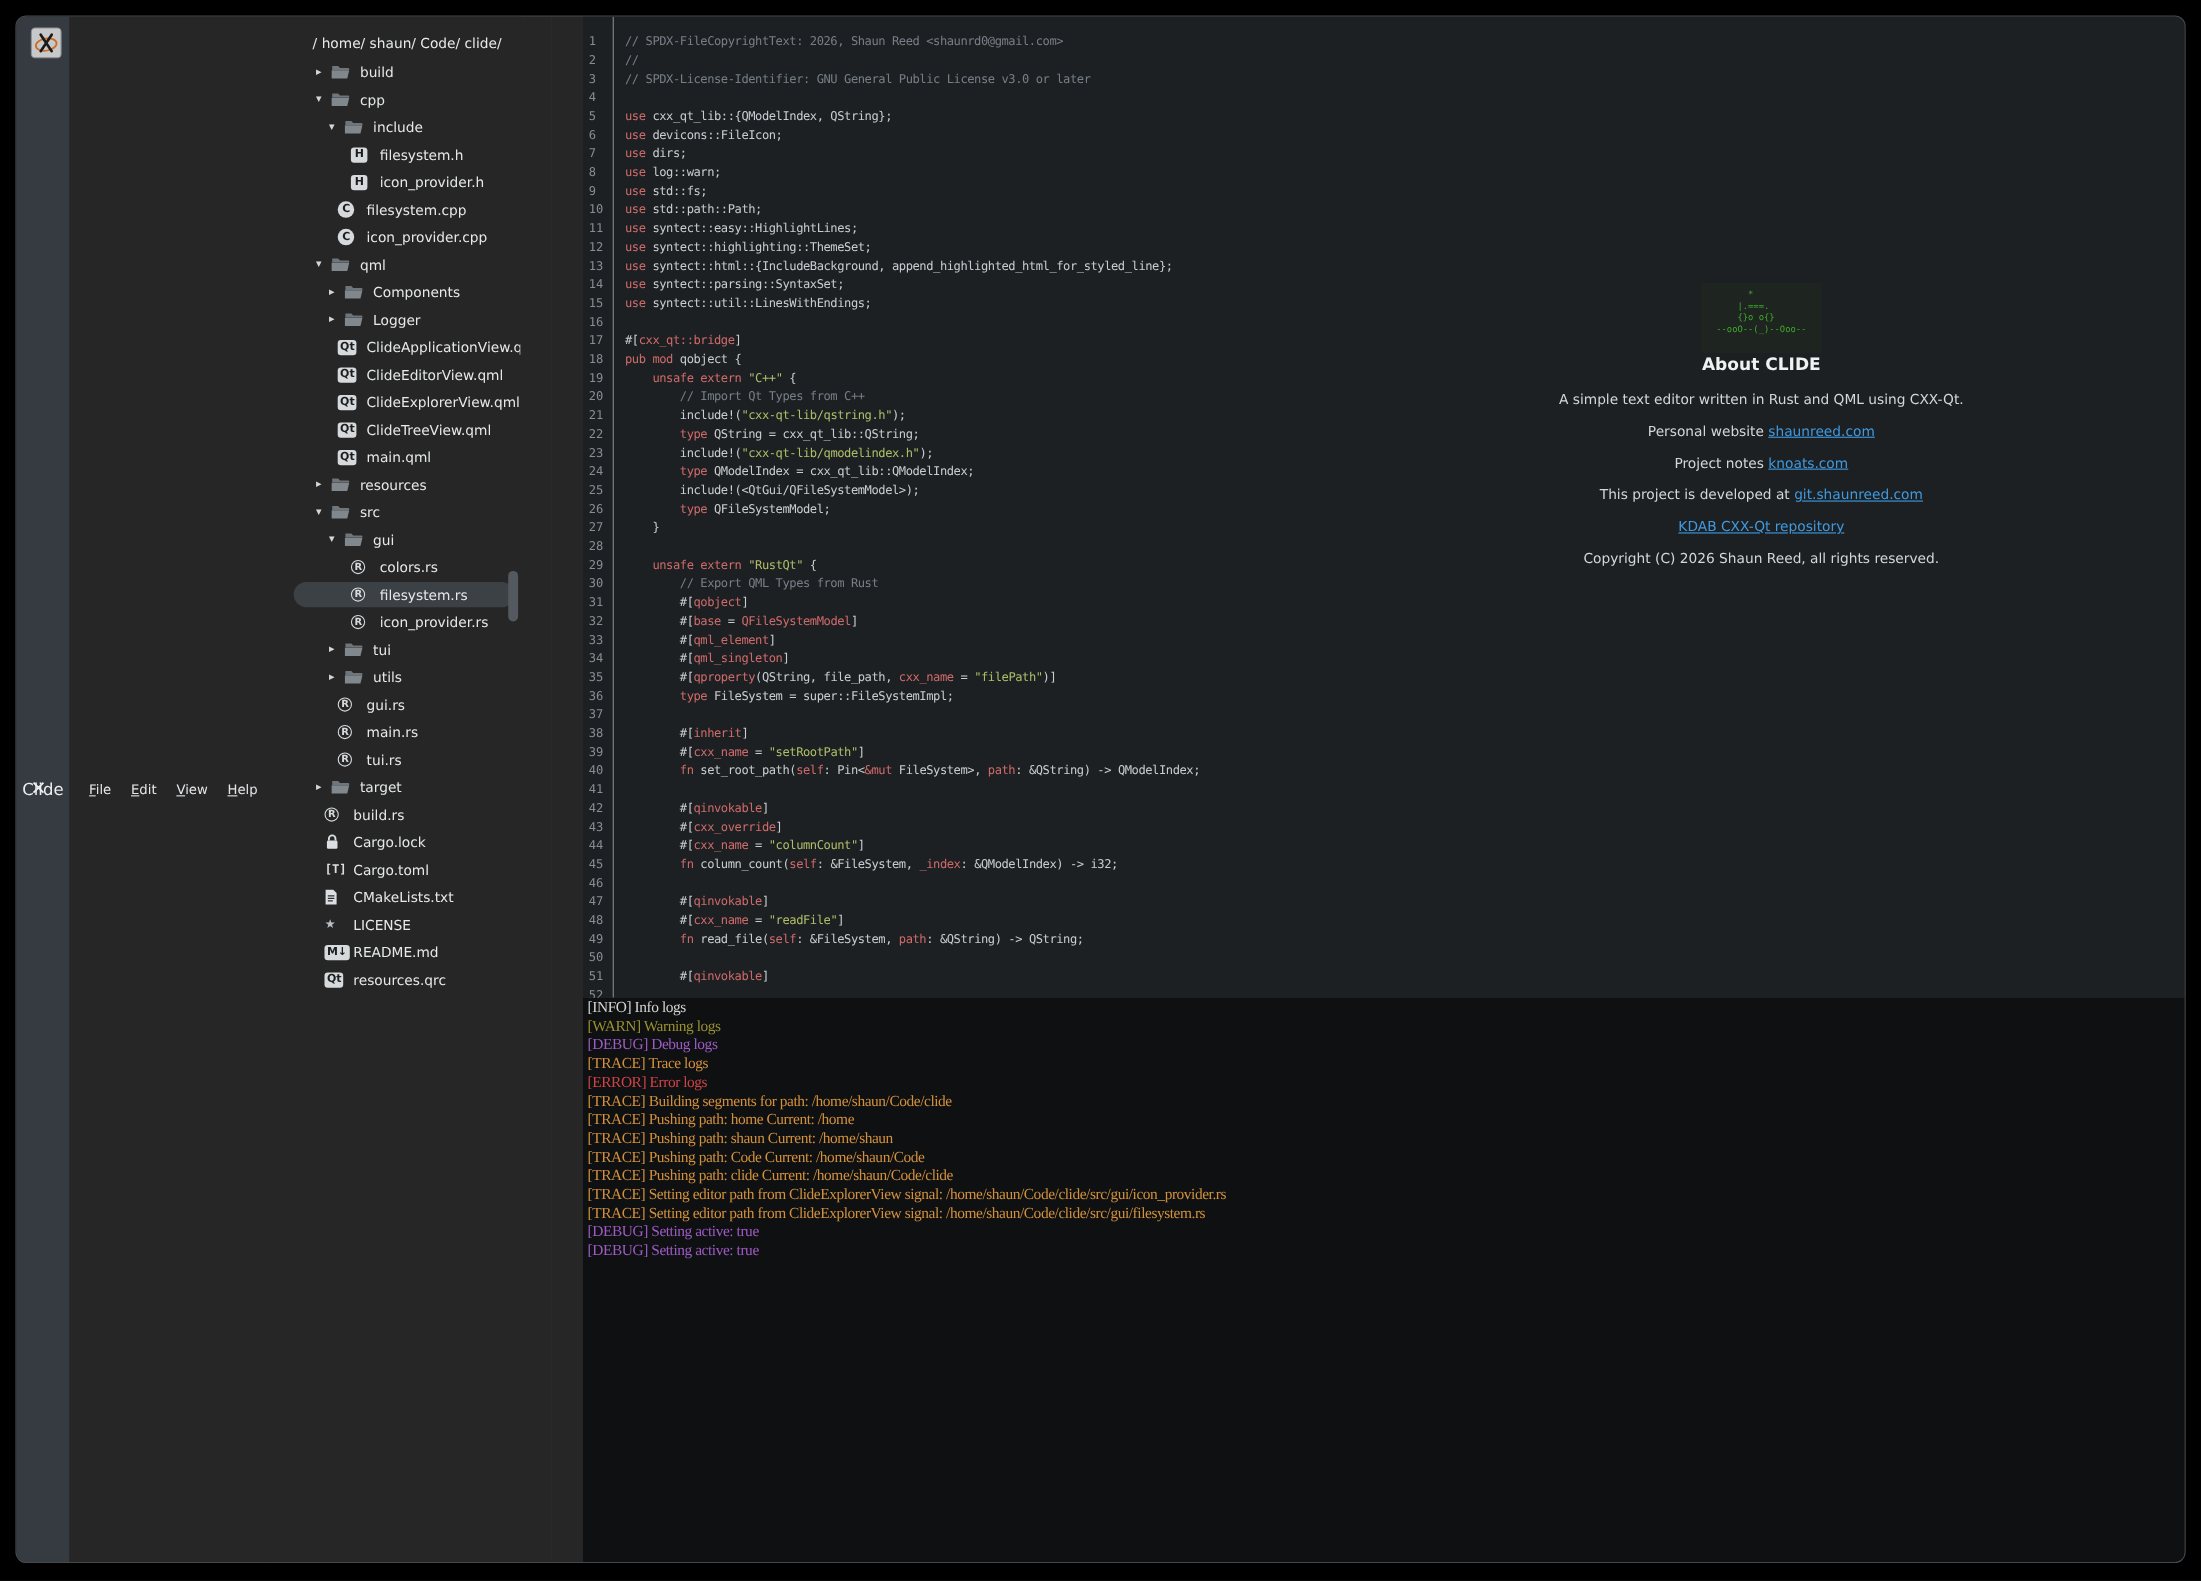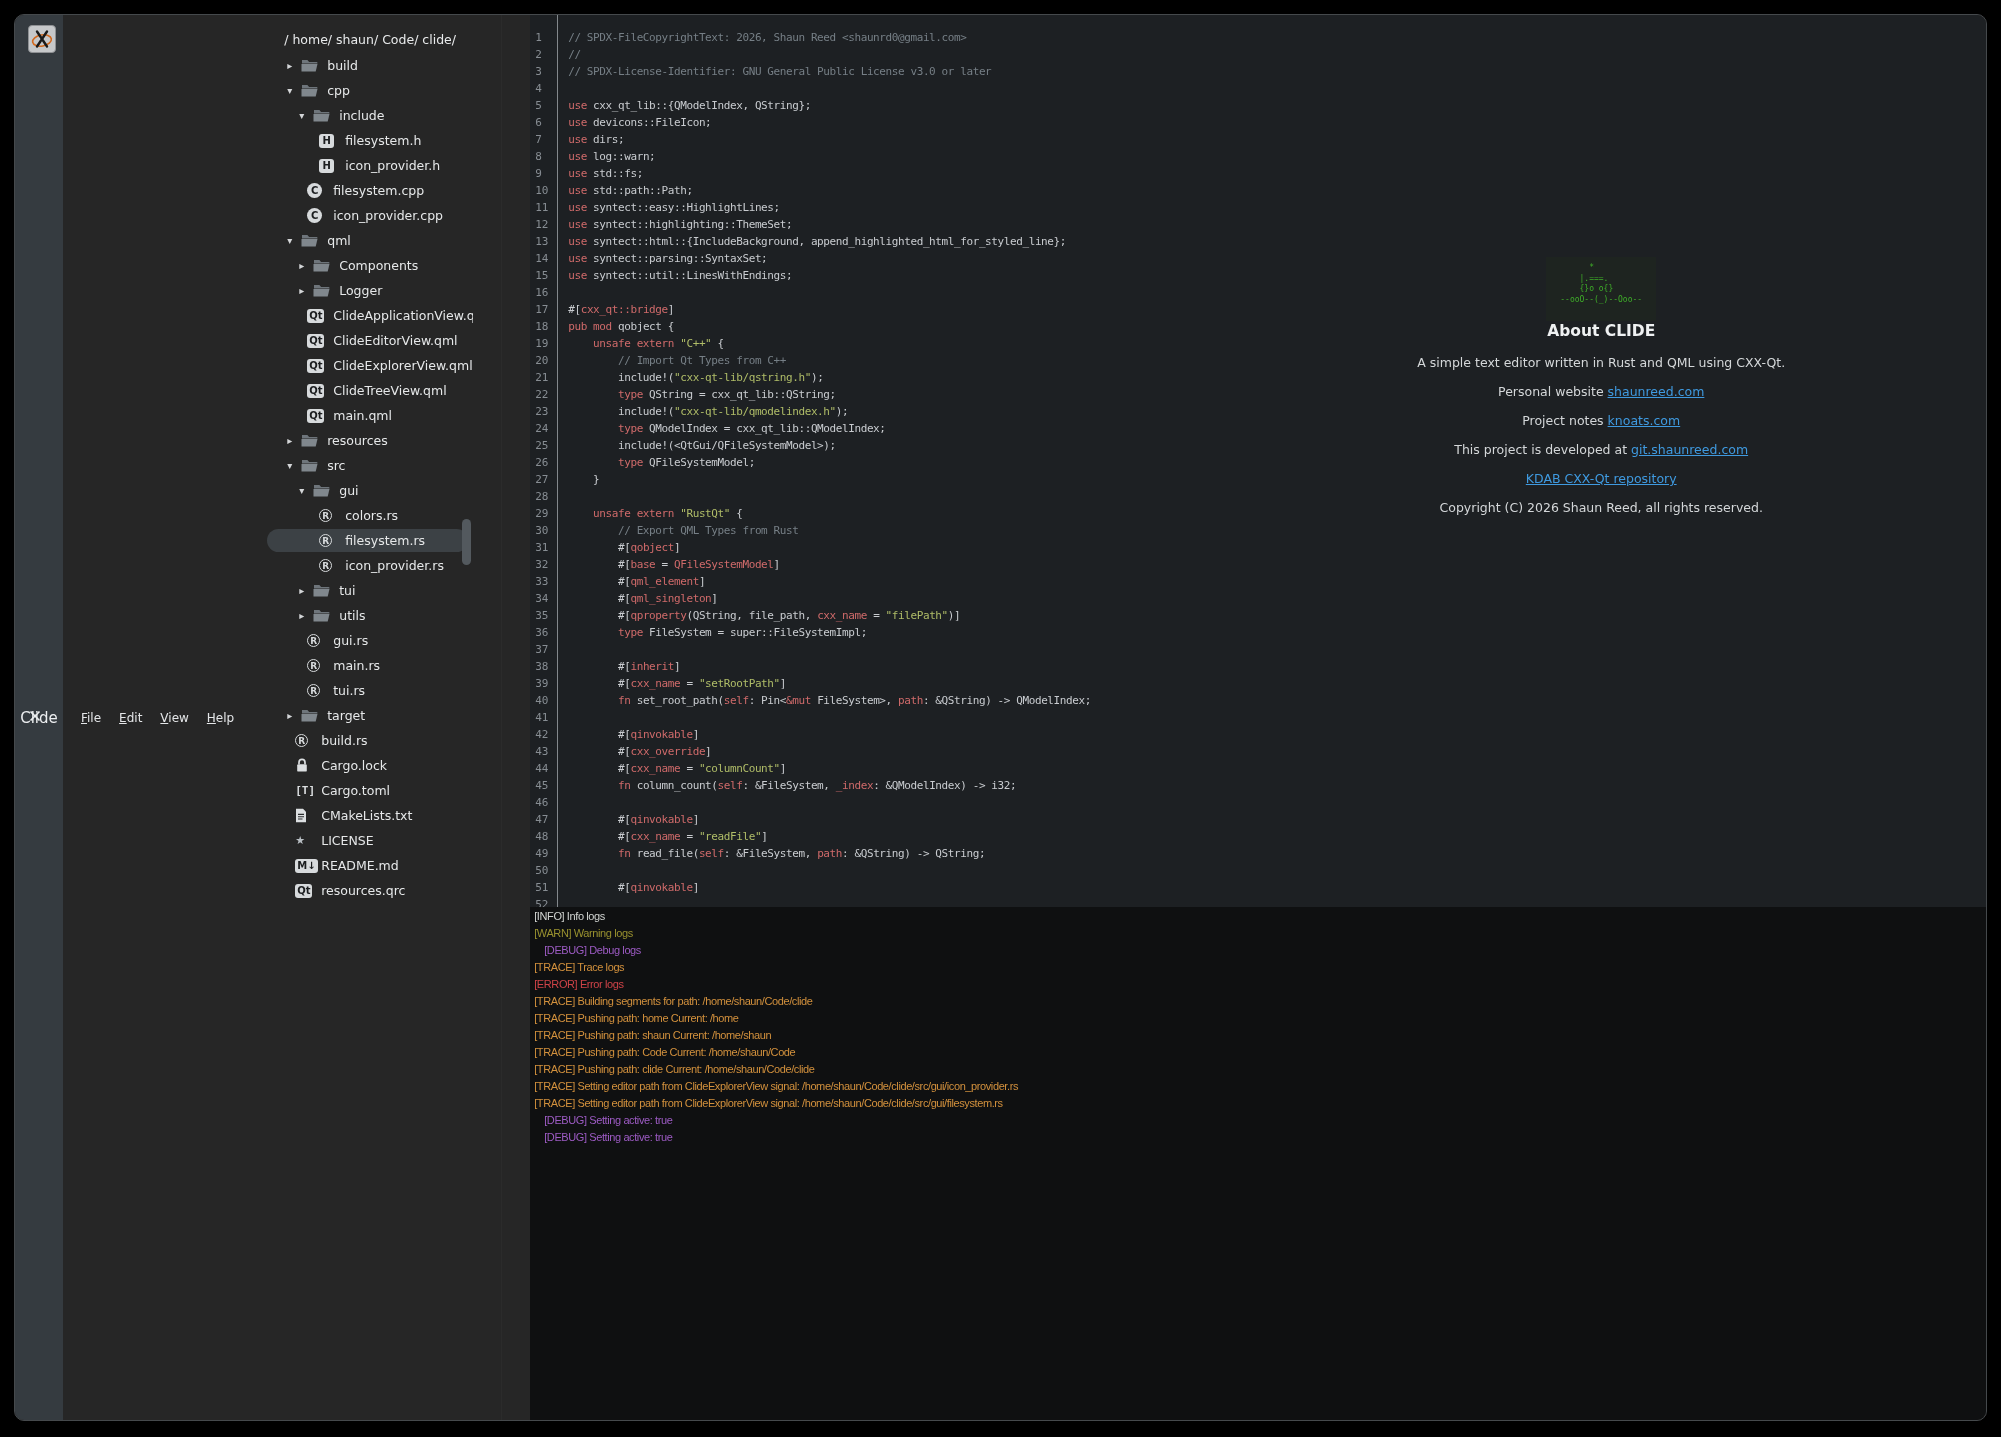--- a/index.html
+++ b/index.html
@@ -51,24 +51,24 @@
   
   .about { position:absolute; left:851px; top:242px; width:440px; text-align:center; letter-spacing:0;
            font-family:"DejaVu Sans", sans-serif; }
   .art { font-family:"DejaVu Sans Mono", monospace; font-size:8px; line-height:10.5px; color:var(--green);
          background:#1e2420; display:inline-block; padding:6px 14px 16px; margin:0; text-align:left; }
   .about-title { font-size:15.5px; font-weight:bold; color:#eff1f2; line-height:21px; }
   .about-rows { margin-top:6px; }
   .about-row { line-height:29px; font-size:12.5px; color:#d4d7d9; }
   .link { color:var(--link); text-decoration:underline; cursor:pointer; }
   
-  .logpanel { flex:1; background:#0f1011; font-family:Liberation Sans, sans-serif; font-size:11px;
+  .logpanel { flex:1; background:#0f1011; font-family:Liberation Serif, serif; font-size:14px;
               letter-spacing:-0.4px; line-height:17px; padding:1px 0 0 4px; overflow:hidden; }
   .log-line { height:17px; white-space:pre; }
-  .log-INFO { color:var(--info); } .log-WARN { color:var(--warn); } .log-DEBUG { color:var(--debug);margin-left:10px; }
+  .log-INFO { color:var(--info); } .log-WARN { color:var(--warn); } .log-DEBUG { color:var(--debug); }
   .log-ERROR { color:var(--error); } .log-TRACE { color:var(--trace); }
 </style>
 </head>
 <body>
 
 <div class="window">
 
   <div class="titlebar">
     <span class="app-icon">
       <svg width="24" height="24" viewBox="0 0 24 24">

